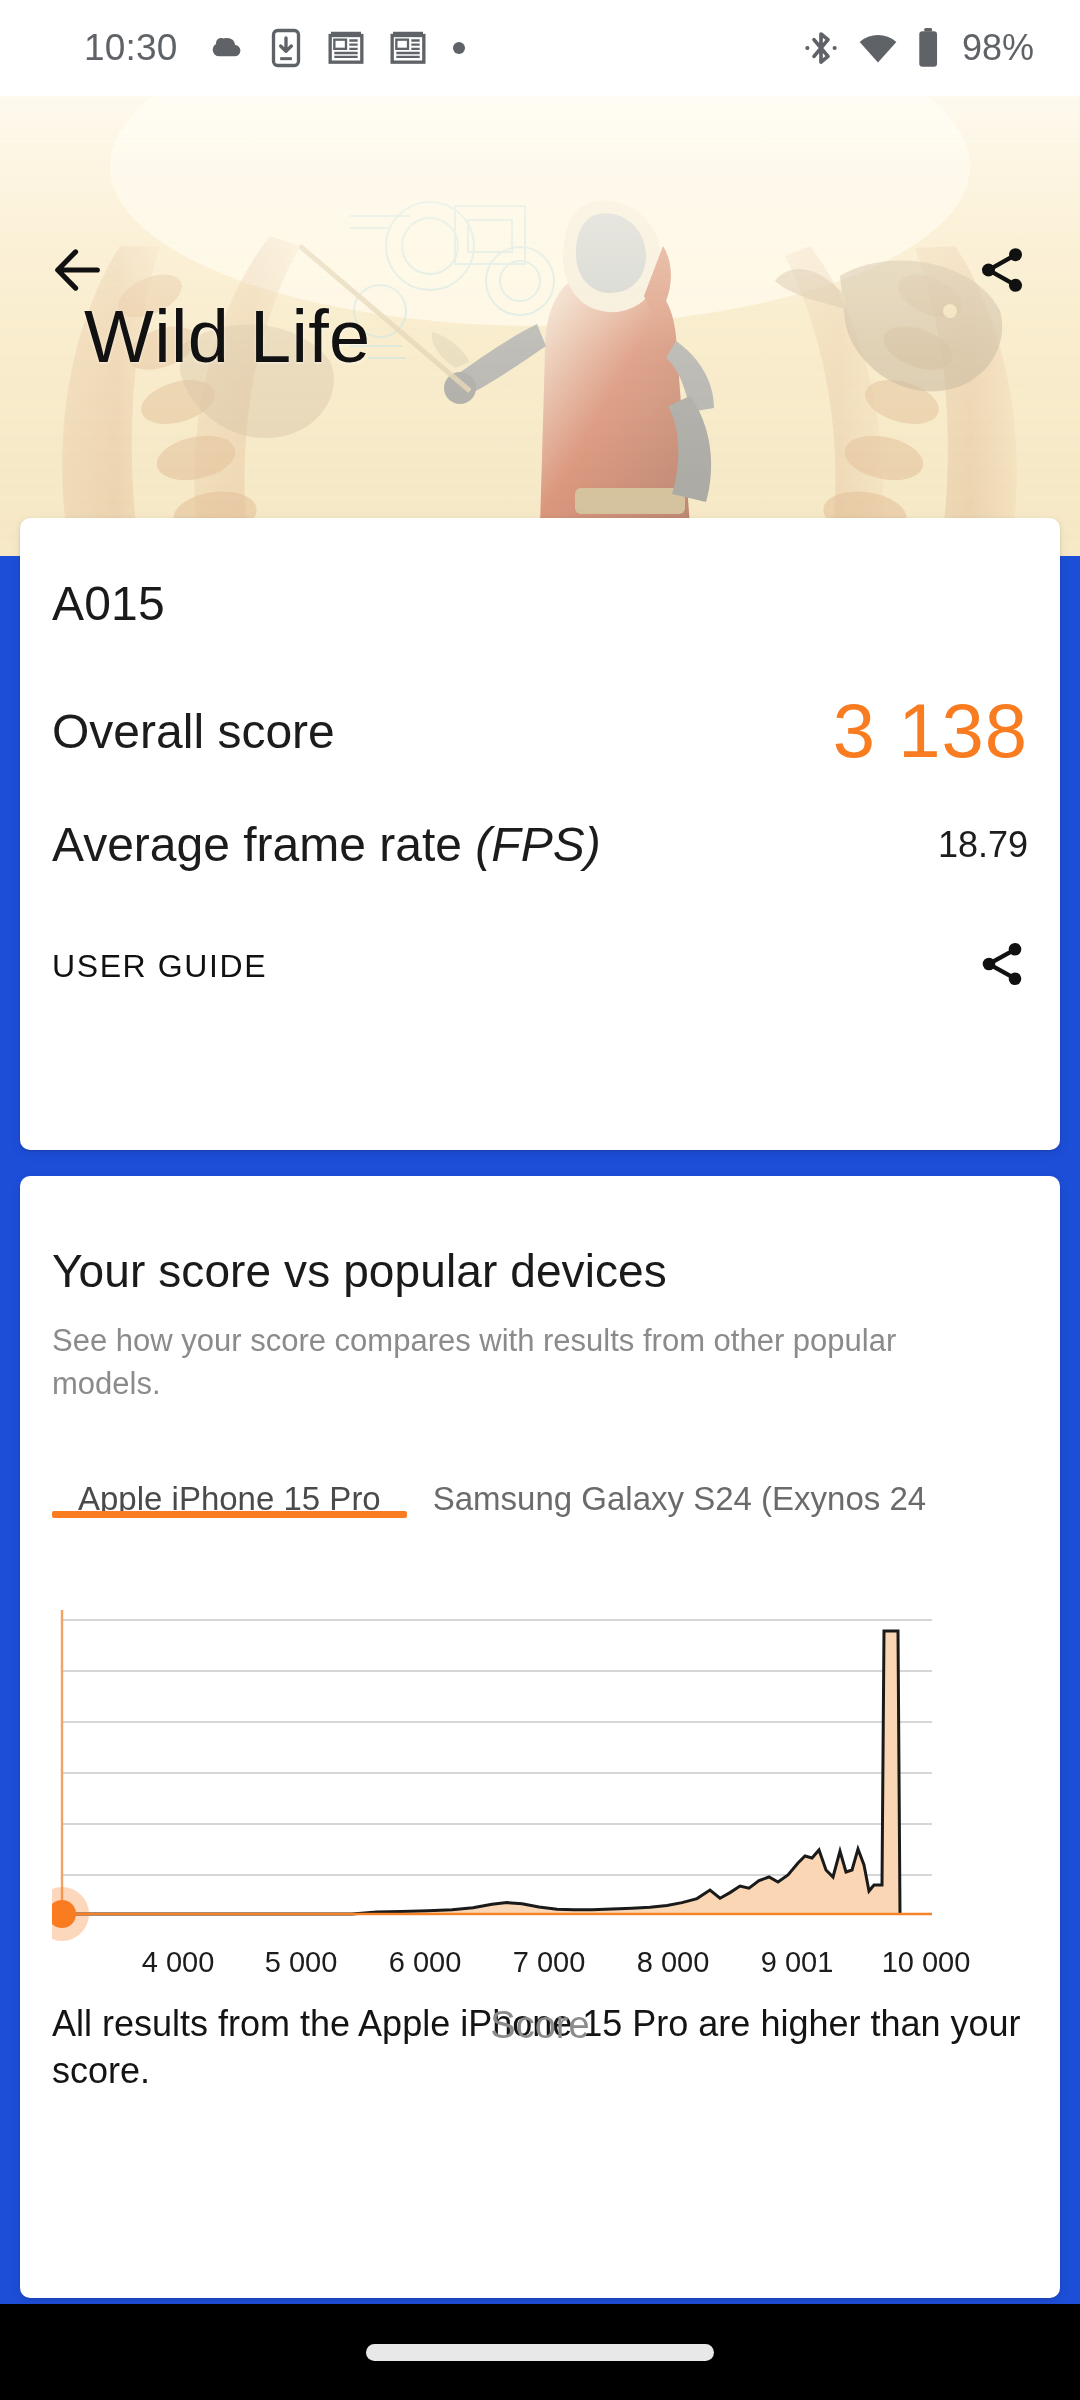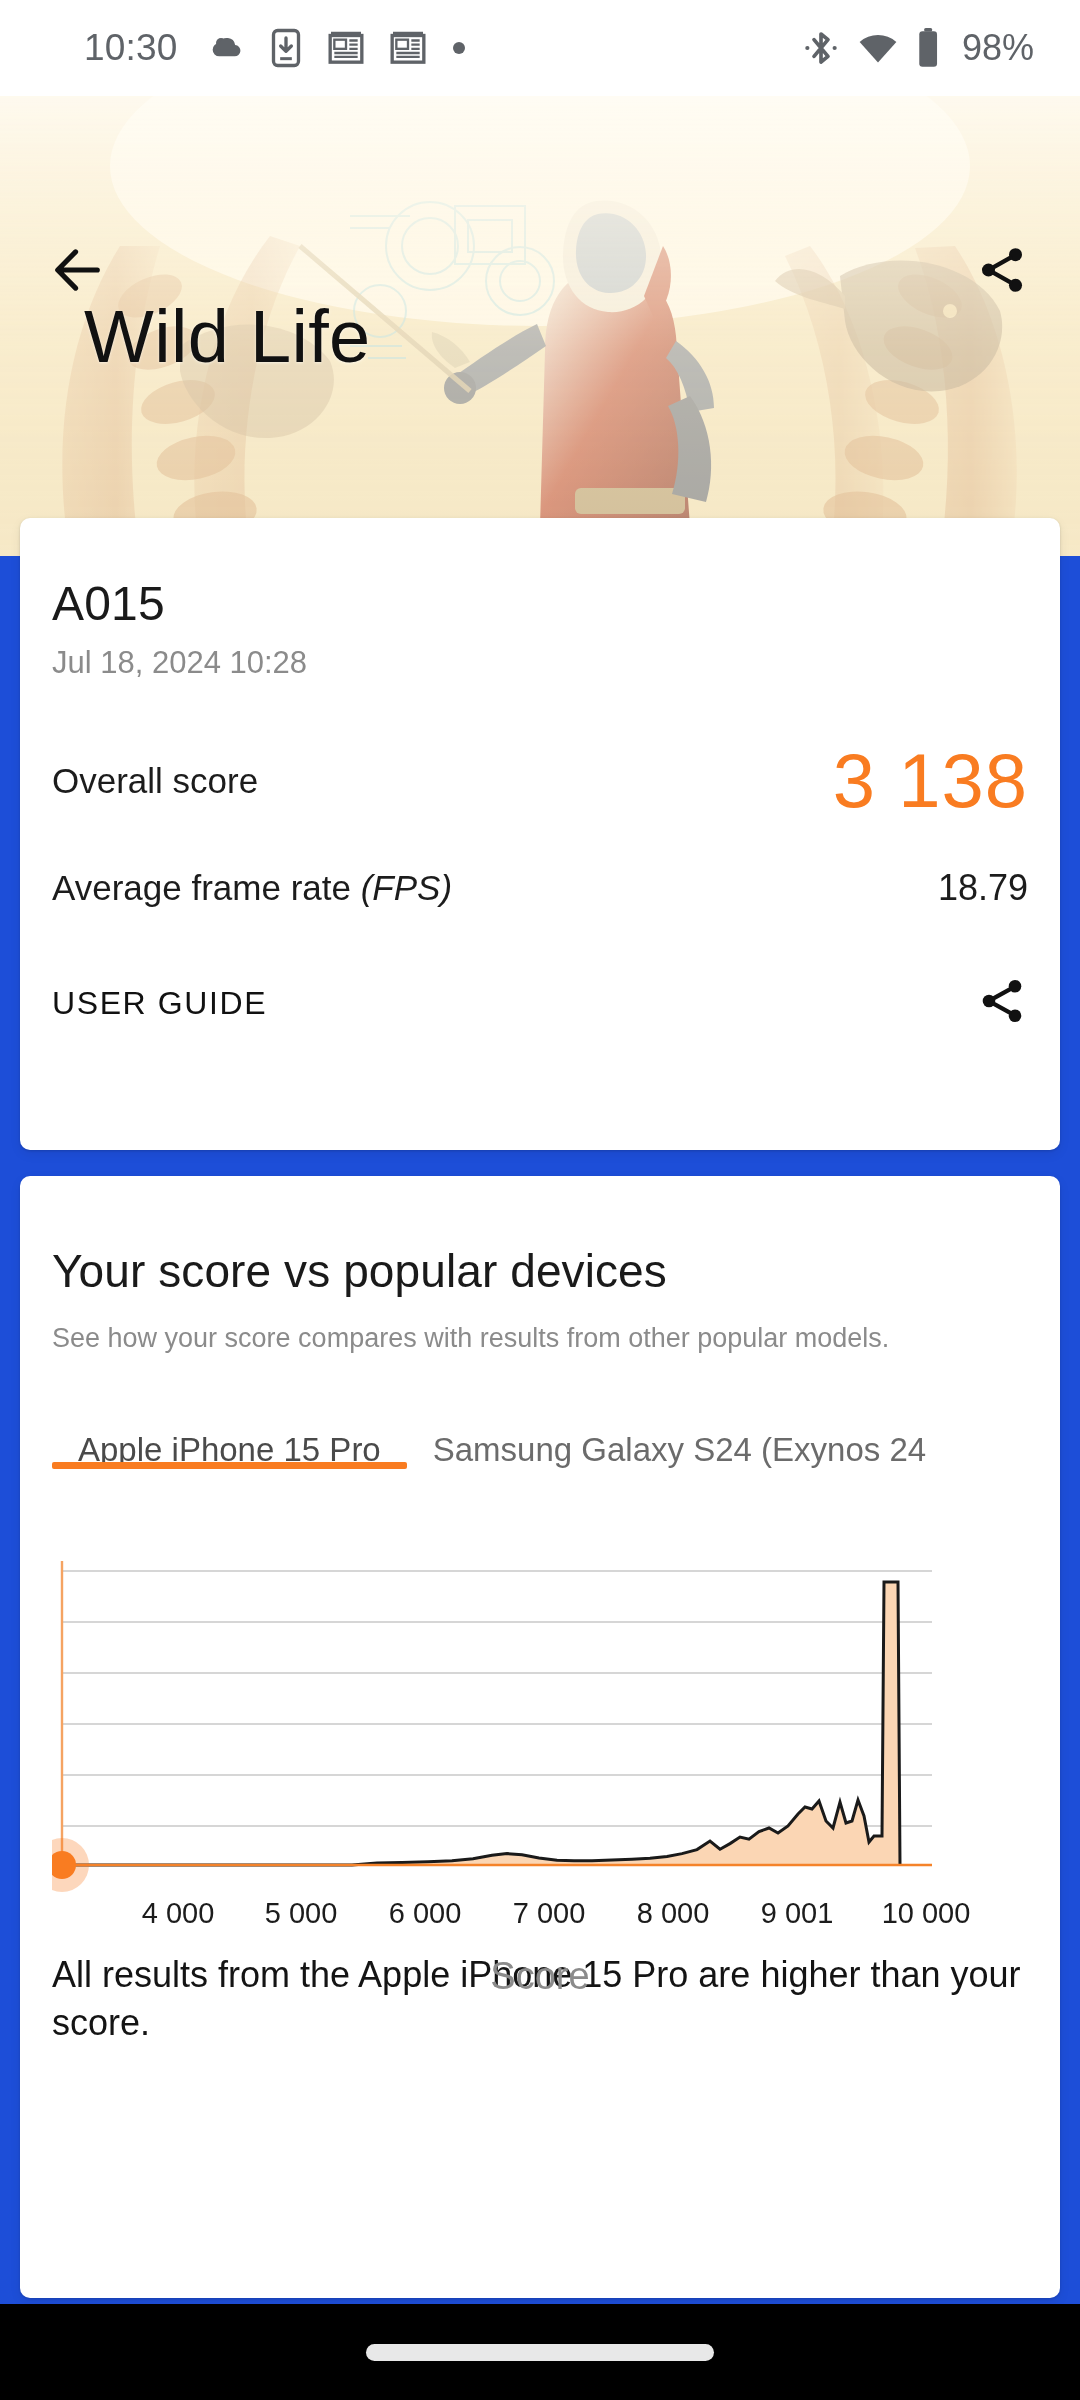--- a/index.html
+++ b/index.html
@@ -54,30 +54,30 @@
   #card-compare { top: 1176px; height: 1122px; }
   #card-next { top: 2320px; height: 120px; }
 
   .pad { padding: 0 32px; }
 
   .device-name { font-size: 48px; color: #1a1a1a; padding-top: 58px; letter-spacing: .2px; }
   .device-date { font-size: 31px; color: #8b8b8b; margin-top: 14px; }
 
   .row { display: flex; align-items: center; justify-content: space-between; }
   #row-overall { margin-top: 62px; }
-  .row-label { font-size: 35px; color: #1c1c1c; }
+  .row-label { font-size: 48px; color: #1c1c1c; }
   .row-label i { }
   .score-big { font-size: 76px; color: #f97c21; letter-spacing: 1px; line-height: 1; }
   #row-fps { margin-top: 48px; }
   .row-val { font-size: 36px; color: #1c1c1c; }
   #row-guide { margin-top: 66px; }
   .guide-label { font-size: 32px; color: #111; letter-spacing: 1.6px; font-weight: 500; }
 
   .cmp-title { font-size: 46px; color: #1a1a1a; padding-top: 68px; letter-spacing: .1px; }
-  .cmp-sub { font-size: 27px; color: #8b8b8b; margin-top: 22px; line-height: 1.38; max-width: 900px; }
+  .cmp-sub { font-size: 31px; color: #8b8b8b; margin-top: 22px; line-height: 1.38; max-width: 900px; }
 
   
   .tabs {
     position: relative; margin-top: 52px; height: 100px;
     display: flex; align-items: flex-start; overflow: hidden; white-space: nowrap;
   }
   .tab { position: relative; font-size: 33px; color: #6b6b6b; padding: 22px 26px 0 26px; flex: 0 0 auto; }
   .tab.active { color: #4a4a4a; }
   .tab .tab-underline {
     position: absolute; left: 0; right: 0; bottom: 0; height: 7px; background: #f97c21; border-radius: 2px;
@@ -262,21 +262,20 @@
           </svg>
       </span>
     </div>
 
     <div class="hero-title">Wild Life</div>
   </div>
 
   <div class="card" id="card-result">
     <div class="pad">
       <div class="device-name">A015</div>
-      <div class="device-date">Jul 18, 2024 10:28</div>
 
       <div class="row" id="row-overall">
         <div class="row-label">Overall score</div>
         <div class="score-big">3 138</div>
       </div>
 
       <div class="row" id="row-fps">
         <div class="row-label"><span>Average frame rate </span><i>(FPS)</i></div>
         <div class="row-val">18.79</div>
       </div>

